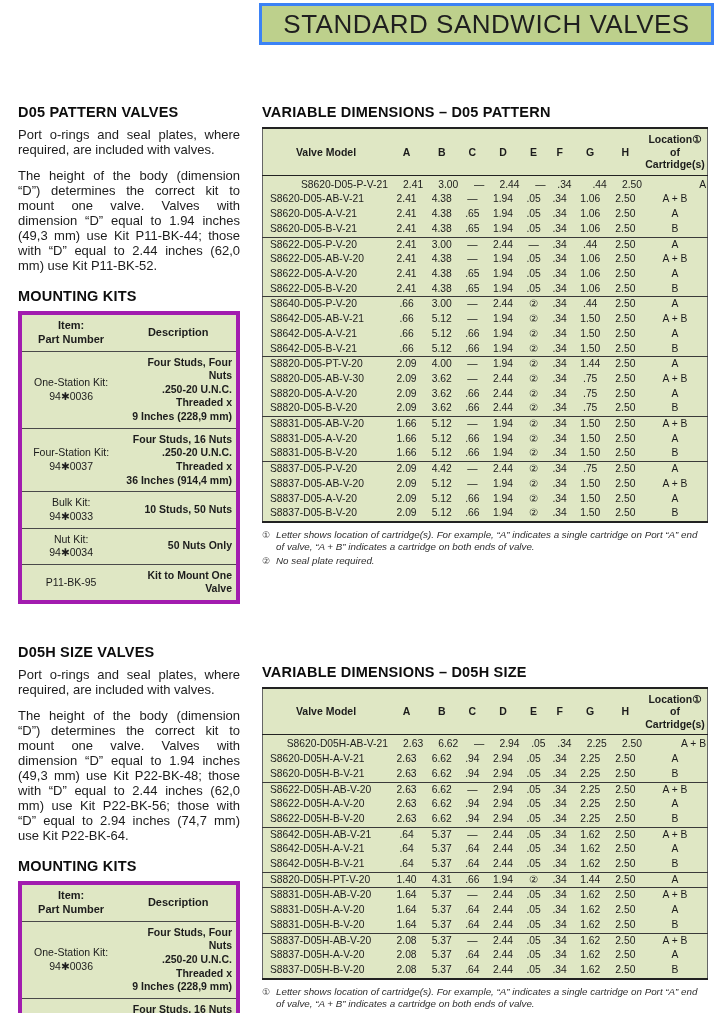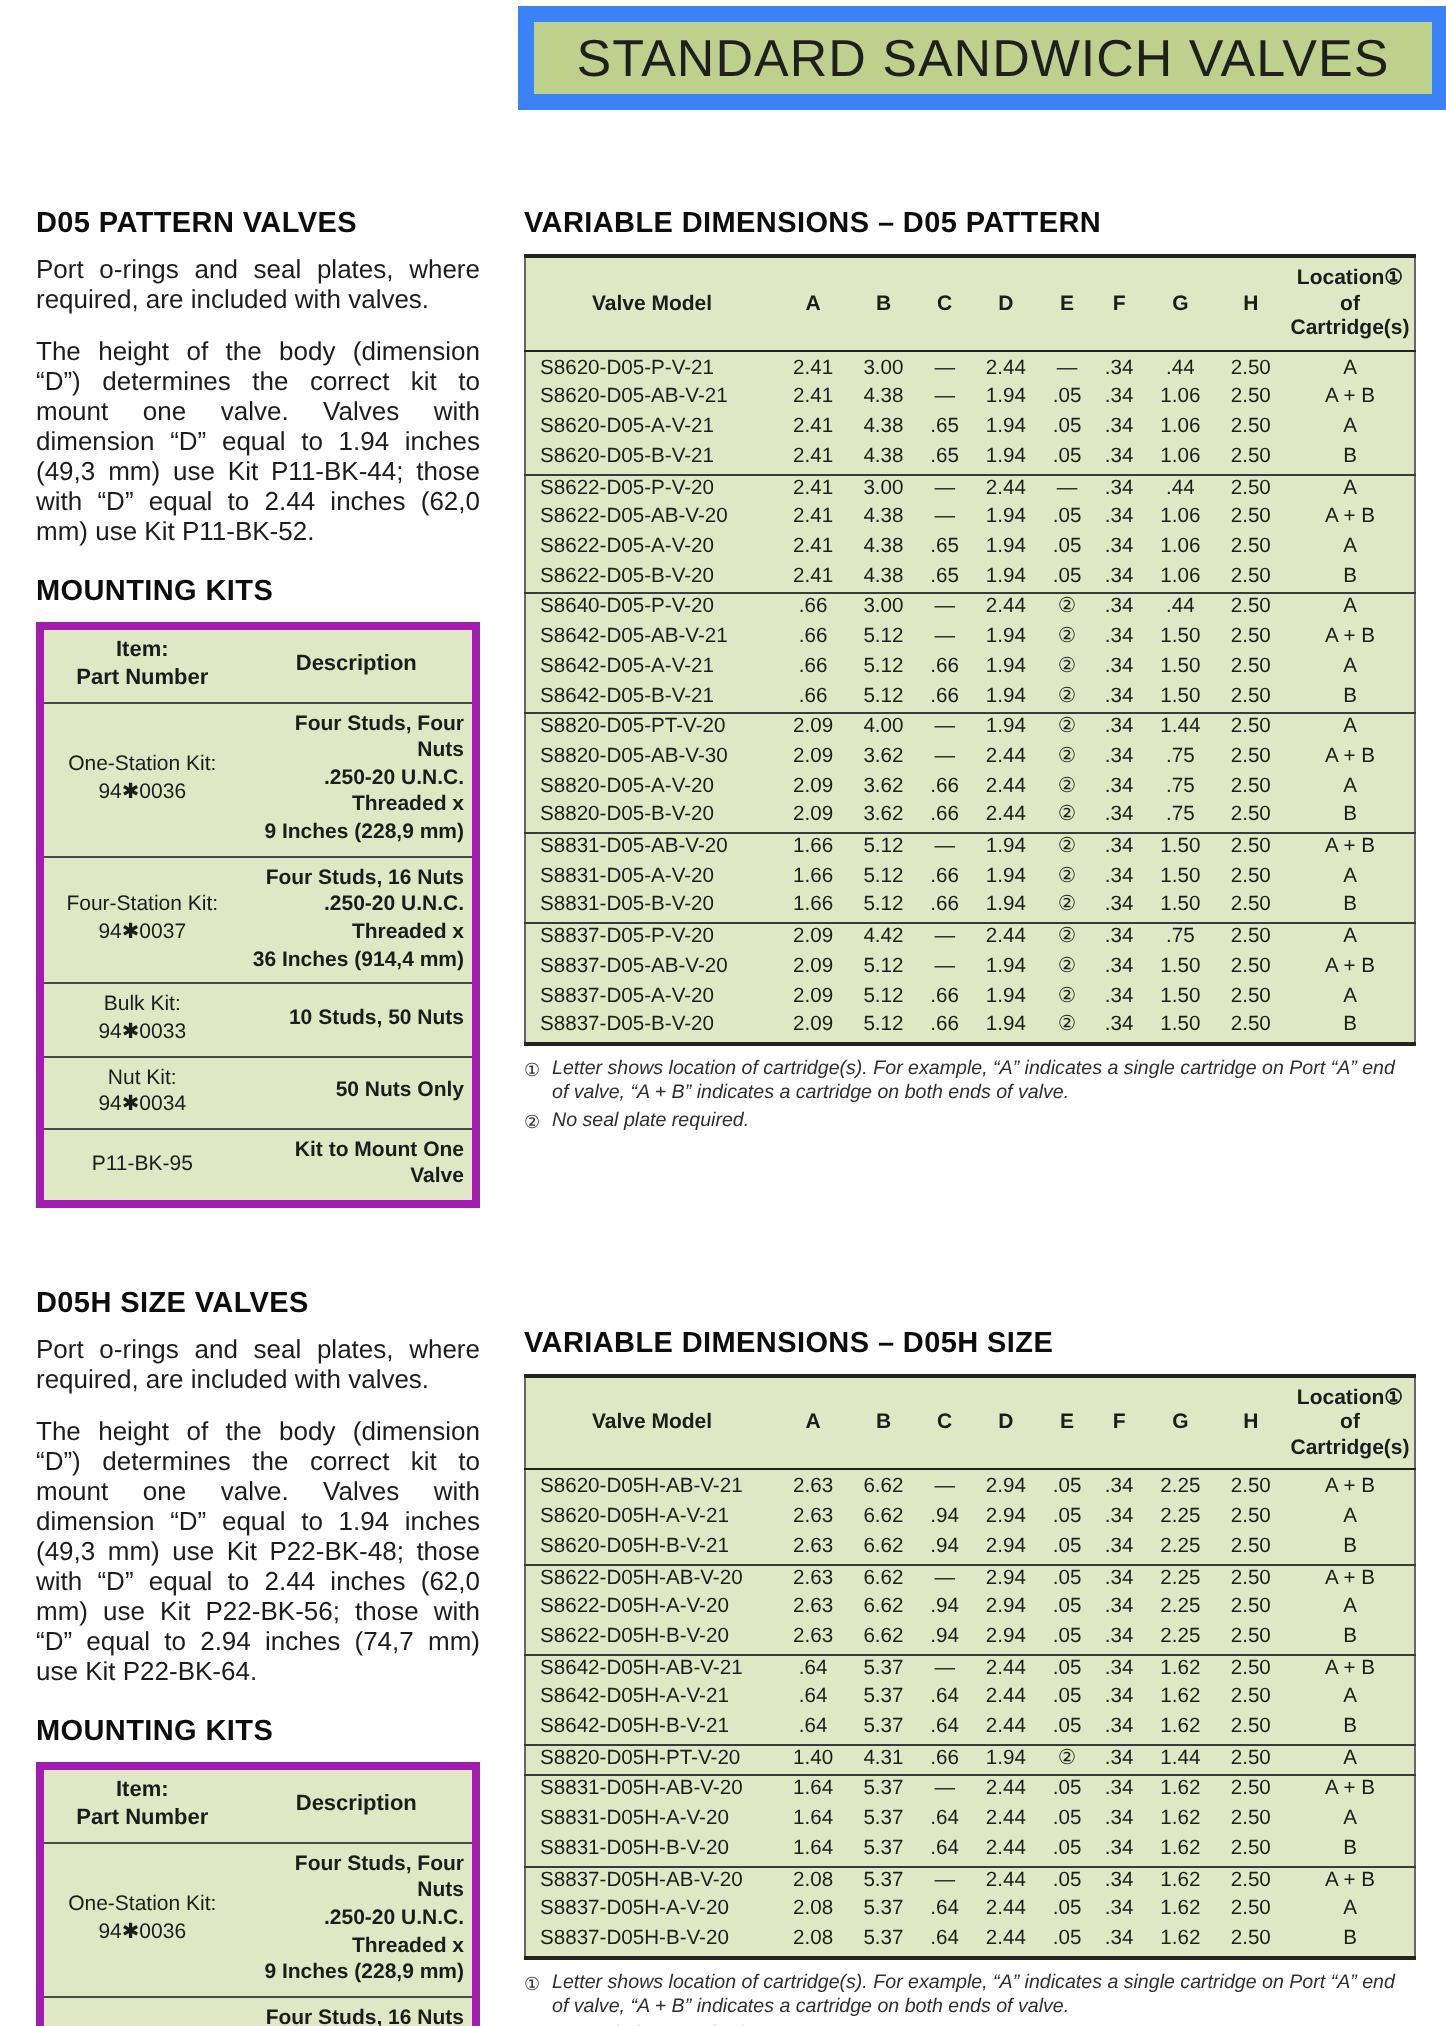--- a/index.html
+++ b/index.html
@@ -3,21 +3,21 @@
 <meta charset="utf-8">
 <style>
   html,body{margin:0;padding:0;background:#ffffff;}
   .page{
     position:relative;width:723px;height:1013px;background:#ffffff;
     font-family:"Liberation Sans",sans-serif;color:#1c1c1c;overflow:hidden;
   }
   
   .title-box{
     position:absolute;left:259px;top:3px;width:449px;height:36px;
-    background:var(--header-green,#bdd08c);border:8px solid #3b82f6;
+    background:var(--header-green,#bdd08c);border:3px solid #3b82f6;
     display:flex;align-items:center;justify-content:center;
     font-size:26px;letter-spacing:.5px;color:#1f1f1f;
   }
   
   .left-col{position:absolute;left:18px;top:104px;width:222px;}
   .right-col{position:absolute;left:262px;top:104px;width:446px;}
   .sec-heading{font-size:14.5px;font-weight:bold;color:#0d0d0d;margin:0 0 7px 0;letter-spacing:.2px;}
   .body-text{font-size:13px;line-height:15px;text-align:justify;margin:0 0 11px 0;}
   .body-text.last{margin-bottom:15px;}
   
@@ -39,21 +39,21 @@
   }
   .dim-table th{
     font-size:10.5px;font-weight:bold;text-align:center;vertical-align:middle;
     padding:4px 1px;border-bottom:1.5px solid #222;white-space:pre-line;line-height:1.2;
   }
   .dim-table th:first-child{width:124px;}
   .dim-table th:last-child{width:62px;}
   .dim-table td{font-size:10.3px;text-align:center;padding:0 1px;line-height:14.7px;}
   .dim-table td:first-child{text-align:left;padding-left:7px;white-space:nowrap;}
   .dim-table tr.group-first td{border-top:1px solid #3a3a3a;}
-  .dim-table tbody tr:first-child td{padding-top:2px;}
+  .dim-table tbody tr:first-child td{padding-top:2px;text-align:right;}
   
   .footnotes{margin-top:6px;}
   .footnote{display:flex;font-size:9.8px;font-style:italic;color:#2e2e2e;line-height:1.25;margin-bottom:2px;}
   .footnote .marker{flex:0 0 14px;font-style:normal;font-size:9px;padding-top:1px;}
   .footnote .fn-text{flex:1;}
   .gap-heading{margin-top:96px;}
 </style>
 </head>
 <body>
 

